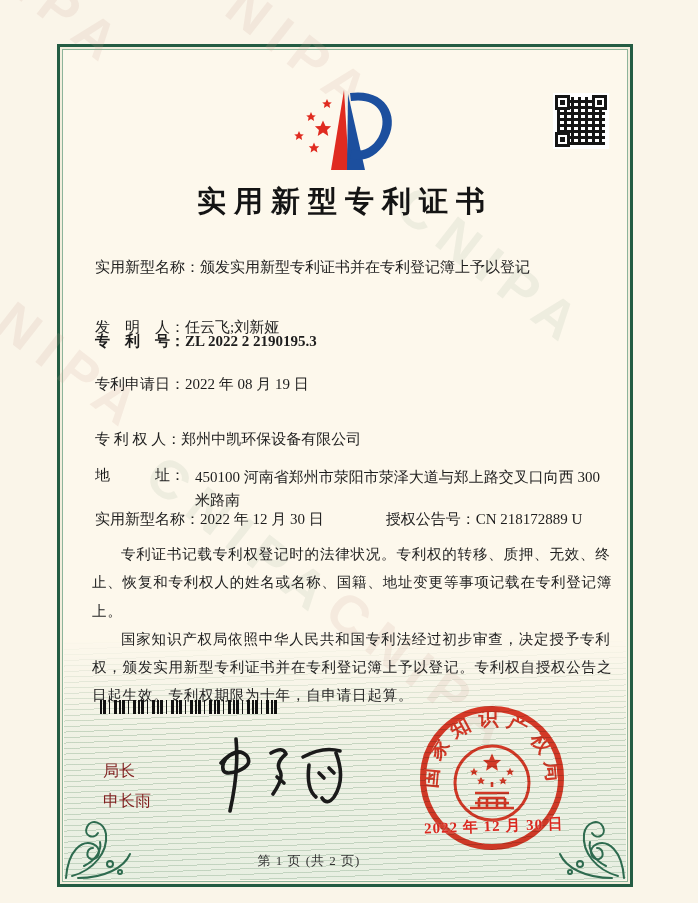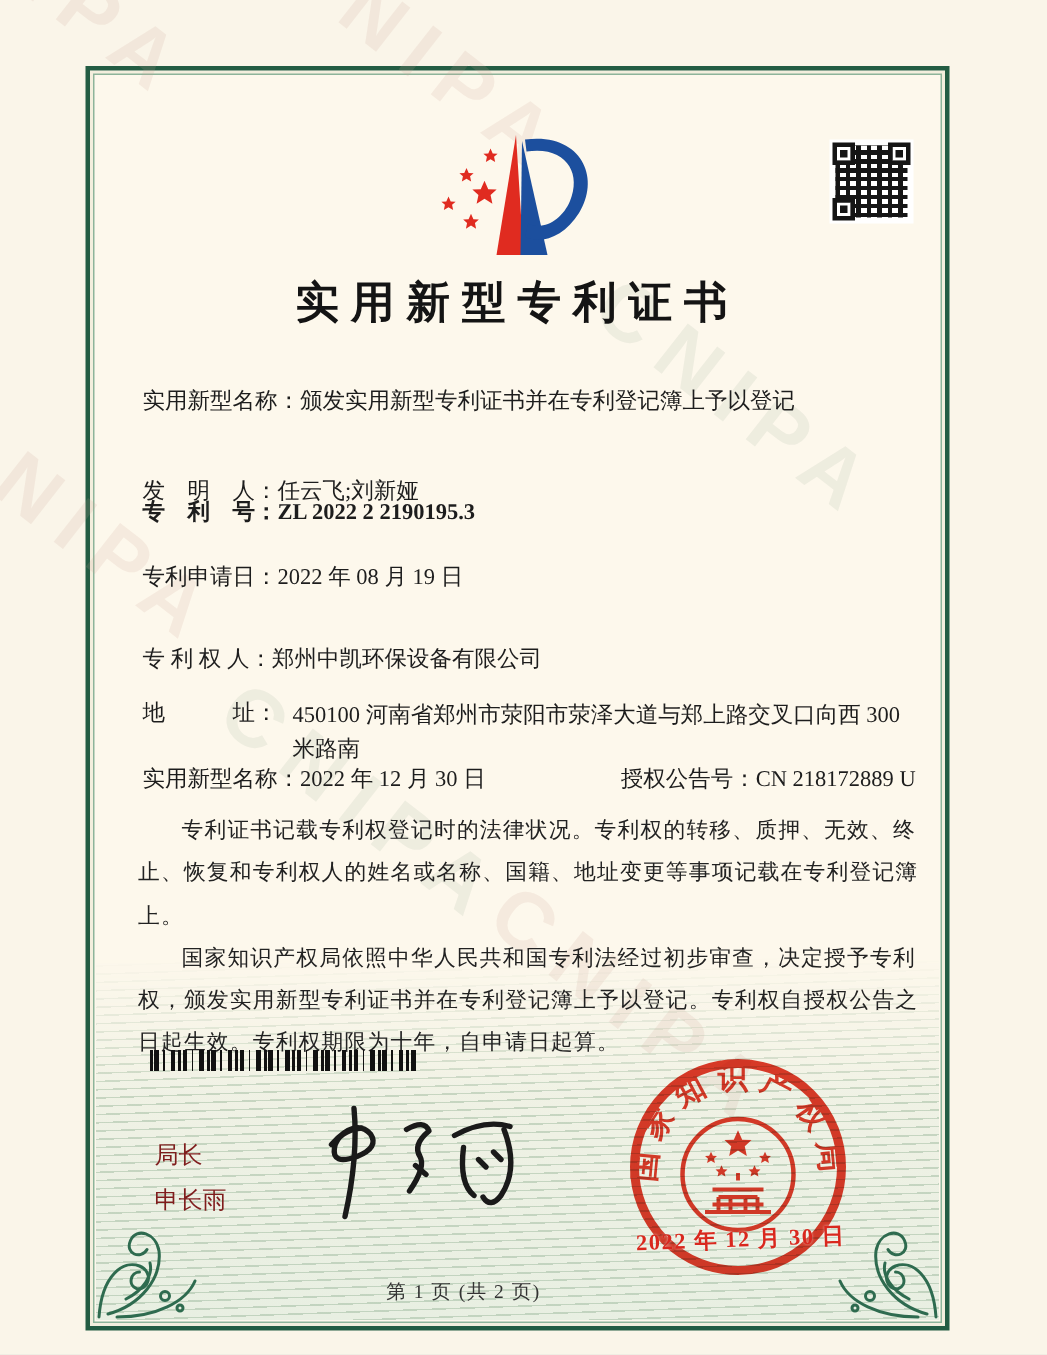--- a/index.html
+++ b/index.html
@@ -49,21 +49,21 @@
     position:absolute;left:57px;top:182px;width:576px;z-index:2;
     text-align:center;font-size:29px;font-weight:bold;letter-spacing:8px;color:#141414;
   }
   
   .fields{position:absolute;left:95px;top:256px;width:528px;z-index:2;font-size:15px;}
   .frow{position:absolute;left:0;width:528px;white-space:nowrap;}
   .frow .lab{color:#1d1d1d;text-align:center;}
   .frow .val{color:#1d1d1d;}
   .frow.wrap{white-space:normal;}
   .frow.wrap .val{display:inline-block;width:420px;vertical-align:top;line-height:1.55;margin-left:10px;}
-  .pair2{margin-left:90px;}
+  .pair2{margin-left:62px;}
   
   .paras{position:absolute;left:92px;top:540px;width:530px;z-index:2;
          font-size:14.5px;line-height:1.95;letter-spacing:0.8px;color:#222;}
   .paras p{margin:0;text-indent:2em;}
   
   .barcode{position:absolute;left:100px;top:700px;width:178px;height:14px;z-index:2;
     background:repeating-linear-gradient(90deg,
       #111 0 2px,transparent 2px 3px,#111 3px 6px,transparent 6px 9px,
       #111 9px 10px,transparent 10px 14px,#111 14px 17px,transparent 17px 19px);}
   .signer{position:absolute;left:103px;top:756px;z-index:2;

